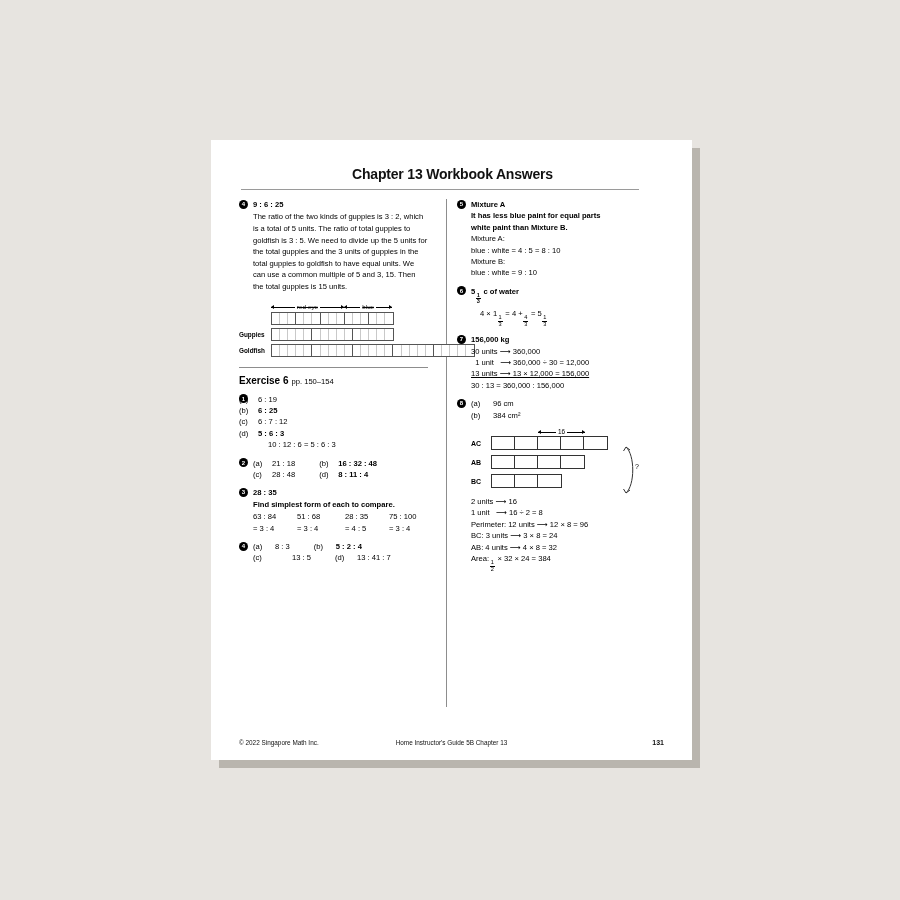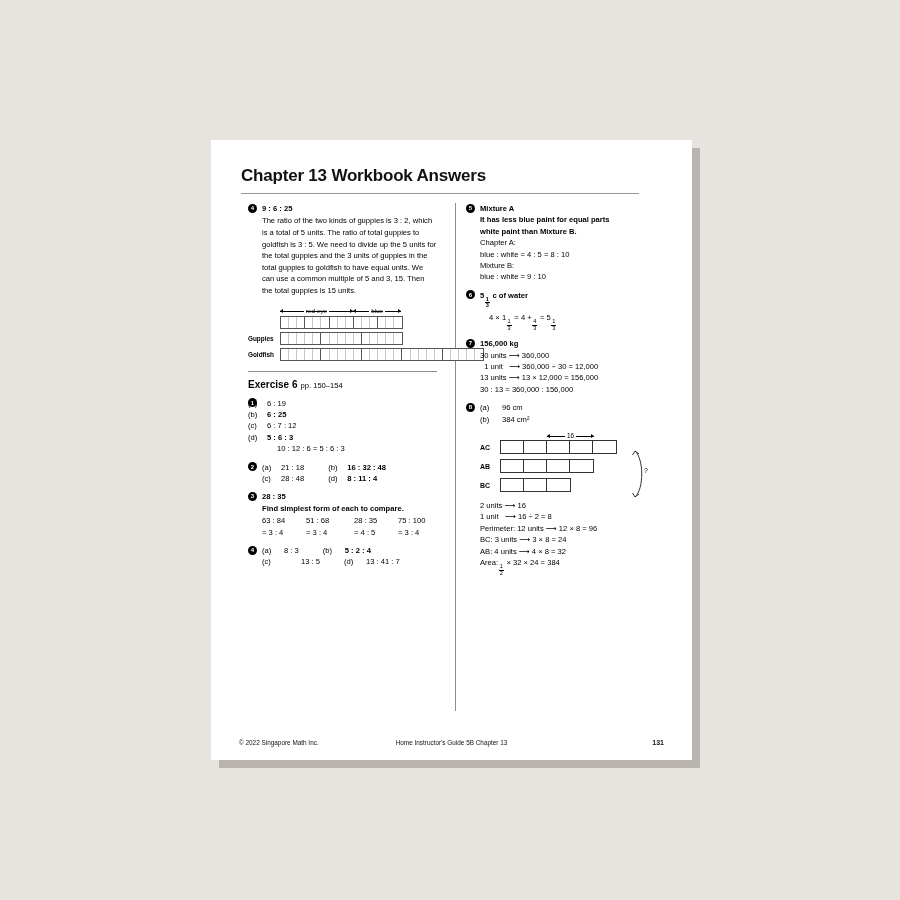--- a/index.html
+++ b/index.html
@@ -16,26 +16,26 @@
     background:#b9b5ae;
   }
   .page{
     position:absolute;left:211px;top:140px;width:481px;height:620px;
     background:#ffffff;
     box-sizing:border-box;
     padding:26px 28px 0 28px;
   }
 
   .page-title{
-    font-size:17px;font-weight:bold;color:#111;
-    letter-spacing:-0.2px;margin:0 0 7px 2px;
+    font-size:14px;font-weight:bold;color:#111;
+    letter-spacing:-0.2px;margin:0 0 7px 2px;text-align:center;
   }
   .title-rule{height:1px;background:#9a9a9a;margin:0 0 9px 2px;width:398px;}
 
-  .cols{position:relative;display:flex;width:100%;justify-content:center;}
+  .cols{position:relative;display:flex;width:100%;}
   .col{width:189px;}
   .col-left{padding-right:9px;}
   .col-divider{
     width:1px;background:#8d8d8d;margin:0 9px;align-self:stretch;
     min-height:508px;
   }
   .col-right{padding-left:1px;}
 
   
   .t{font-size:7.6px;line-height:11.6px;color:#000;}
@@ -321,21 +321,21 @@
       <div class="col-divider"></div>
 
       <div class="col col-right">
 
         <div class="item">
           <div class="bullet">5</div>
           <div class="item-body">
             <div class="ln b">Mixture A</div>
             <div class="ln b">It has less blue paint for equal parts</div>
             <div class="ln b">white paint than Mixture B.</div>
-            <div class="ln">Chapter A:</div>
+            <div class="ln">Mixture A:</div>
             <div class="ln">blue : white = 4 : 5 = 8 : 10</div>
             <div class="ln">Mixture B:</div>
             <div class="ln">blue : white = 9 : 10</div>
           </div>
         </div>
 
         <div class="item">
           <div class="bullet">6</div>
           <div class="item-body">
             <div class="ln b">
@@ -361,21 +361,21 @@
             </div>
           </div>
         </div>
 
         <div class="item">
           <div class="bullet">7</div>
           <div class="item-body">
             <div class="ln b">156,000 kg</div>
             <div class="ln" style="white-space:pre;">30 units ⟶ 360,000</div>
             <div class="ln" style="white-space:pre;">  1 unit   ⟶ 360,000 ÷ 30 = 12,000</div>
-            <div class="ln" style="white-space:pre;">13 units ⟶ 13 × 12,000 = 156,000</div>
+            <div class="ln" style="white-space:pre;text-decoration:underline;">13 units ⟶ 13 × 12,000 = 156,000</div>
             <div class="ln" style="white-space:pre;">30 : 13 = 360,000 : 156,000</div>
           </div>
         </div>
 
         <div class="item">
           <div class="bullet">8</div>
           <div class="item-body">
             <div class="srow">
                 <div class="slab">(a)</div>
                 <div class="sval" style="margin-left:3px;">96 cm</div>

